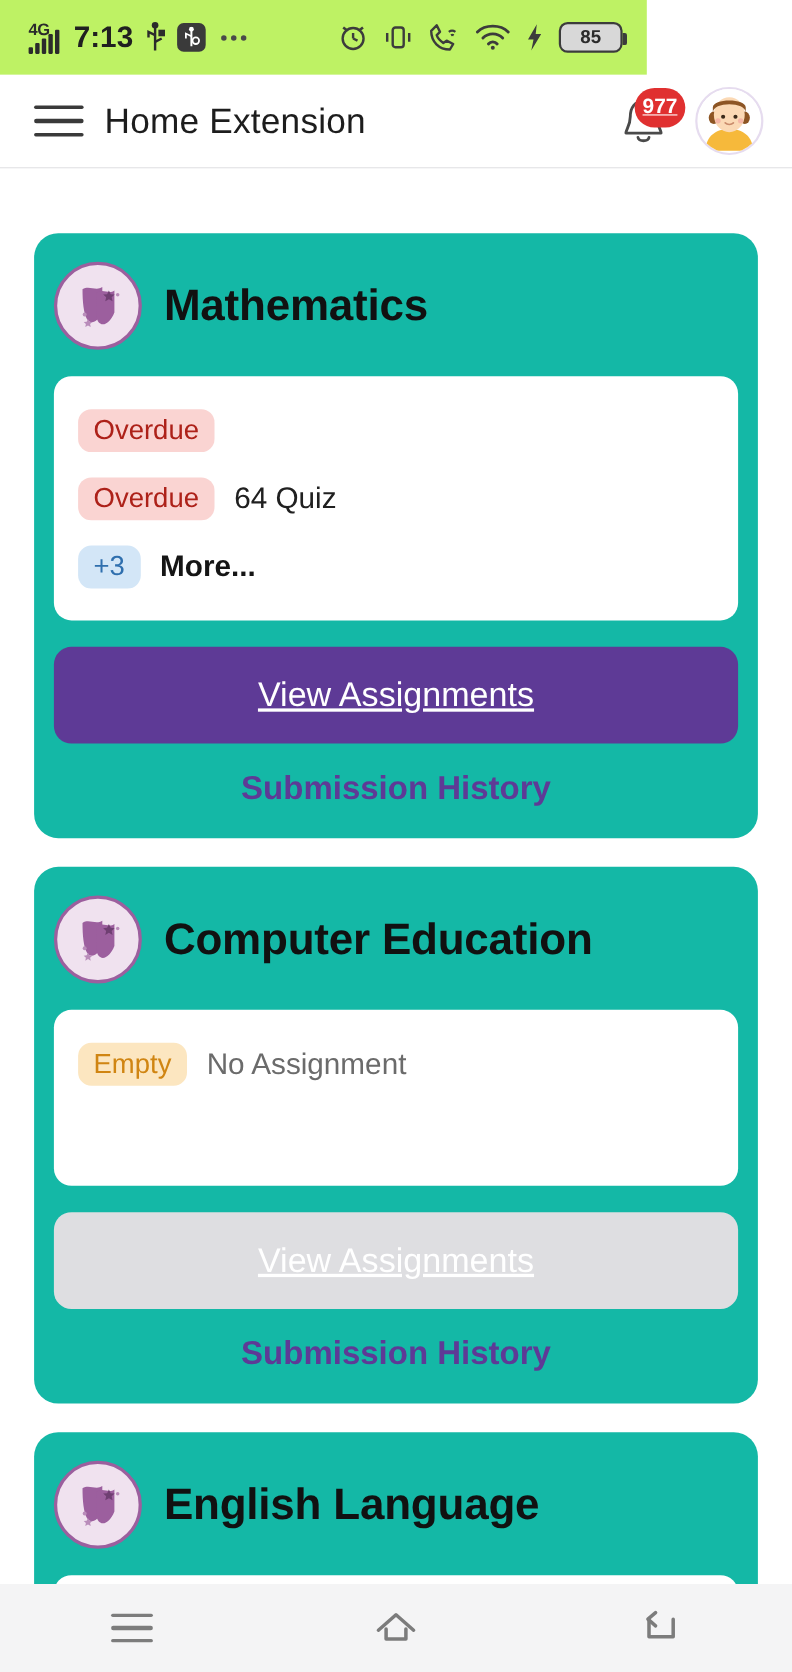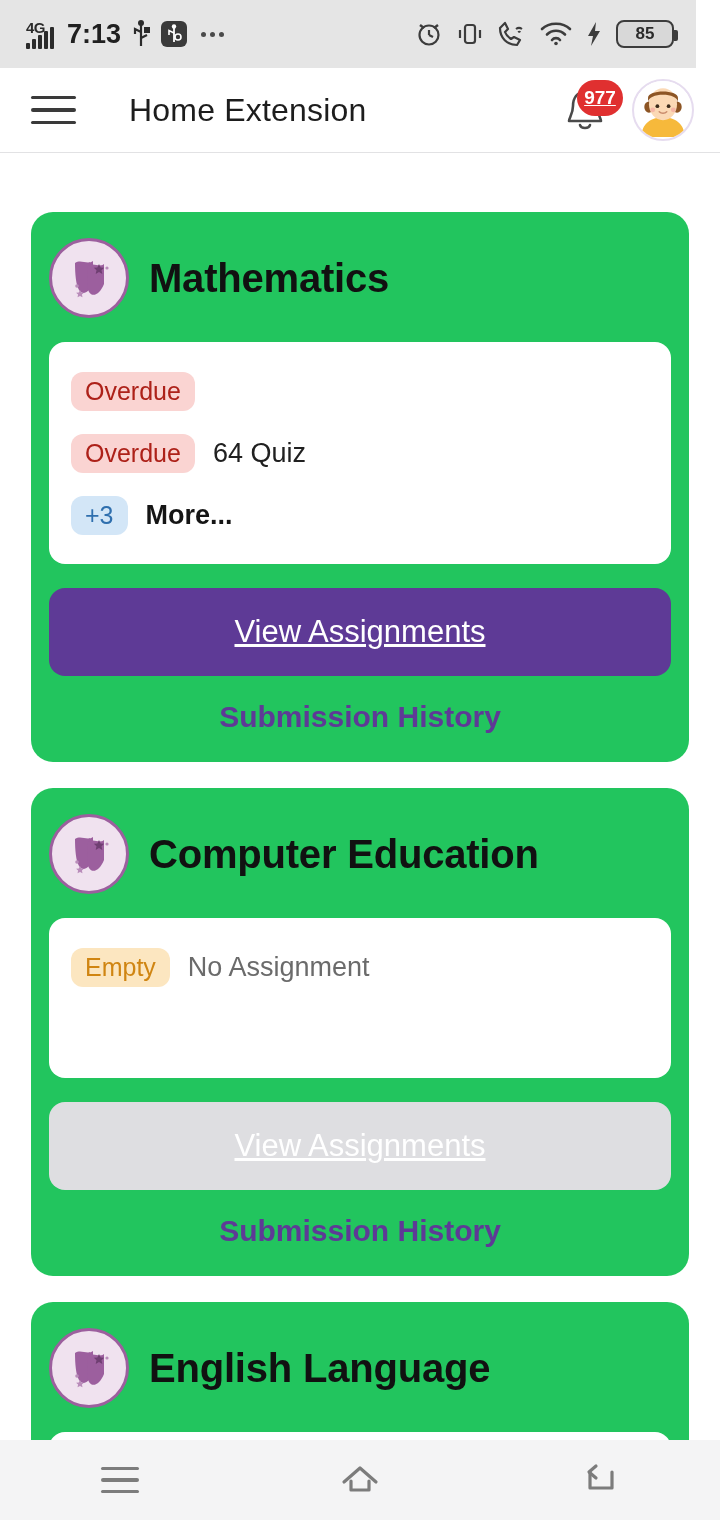--- a/index.html
+++ b/index.html
@@ -6,23 +6,23 @@
   html, body {
     width: 720px; height: 1520px;
     background: #ffffff;
     font-family: "Liberation Sans", sans-serif;
     overflow: hidden;
   }
   .screen { position: relative; width: 720px; height: 1520px; background:#ffffff; }
 
   
   .status-bar {
-    position: absolute; top:0; left:0; width:696px; height:68px;
+    position: absolute; top:0; left:0; width:588px; height:68px;
     display:flex; align-items:center; justify-content:space-between;
-    padding: 0 22px 0 26px; background:#e5e5e5;
+    padding: 0 22px 0 26px; background:#bef264;
   }
   .status-left { display:flex; align-items:center; gap:10px; }
   .status-right { display:flex; align-items:center; gap:13px;justify-content:center; }
   .sig-wrap { display:flex; align-items:flex-end; position:relative; height:30px; }
   .sig-4g { font-size:15px; font-weight:bold; color:#2b2b2b; line-height:1;
             position:absolute; top:1px; left:0; letter-spacing:-0.5px;}
   .sig-bars { display:flex; align-items:flex-end; gap:2px; margin-top:14px; }
   .sig-bars i { width:4px; background:#2b2b2b; display:block; border-radius:1px;}
   .sig-bars i:nth-child(1){height:6px}
   .sig-bars i:nth-child(2){height:10px}
@@ -46,40 +46,40 @@
 
   
   .appbar {
     position:absolute; top:68px; left:0; width:720px; height:85px;
     display:flex; align-items:center; background:#ffffff;
     border-bottom:1.5px solid #e2e2e4;
   }
   .hamburger { margin-left:31px; width:45px; height:40px; display:flex;
                flex-direction:column; justify-content:center; gap:9px; cursor:pointer;}
   .hamburger i { display:block; height:3.5px; background:#3a3a3a; border-radius:2px; width:45px;}
-  .appbar-title { margin-left:53px; font-size:32px; color:#1d1d1d; font-weight:normal;
+  .appbar-title { margin-left:19px; font-size:32px; color:#1d1d1d; font-weight:normal;
                   letter-spacing:0.2px;}
   .appbar-actions { margin-left:auto; margin-right:26px; display:flex; align-items:center; gap:22px;}
   .bell-wrap { position:relative; width:50px; height:52px; cursor:pointer;}
   .badge {
     position:absolute; top:-4px; left:17px; min-width:46px; height:36px; border-radius:18px;
     background:#e03030; color:#fff; font-size:19px; font-weight:bold;
     display:flex; align-items:center; justify-content:center; z-index:3; padding:0 6px;text-decoration:underline;
   }
   .avatar {
     width:62px; height:62px; border-radius:50%; background:#ffffff;
     border:2px solid #e6dcef; display:flex; align-items:flex-end; justify-content:center;
     overflow:hidden; position:relative; cursor:pointer;
   }
 
   
   .content { position:absolute; top:154px; left:0; width:720px; height:1286px;
              background:#ffffff; overflow:hidden; }
   .card {
-    margin:0 31px 26px 31px; background:#22c55e; border-radius:22px; padding:24px 18px 26px 18px;
+    margin:0 31px 26px 31px; background:#14b8a6; border-radius:22px; padding:24px 18px 26px 18px;
   }
   .card-head { display:flex; align-items:center; gap:20px; padding:2px 0 0 0; }
   .subject-icon {
     width:80px; height:80px; border-radius:50%; background:#f0e2ef;
     border:3.5px solid #9c5f9e; display:flex; align-items:center; justify-content:center;
     flex:0 0 auto;
   }
   .subject-title { font-size:40px; font-weight:bold; color:#111111; letter-spacing:-0.2px;}
   .panel {
     margin-top:24px; background:#ffffff; border-radius:16px; padding:18px 22px 18px 22px;

